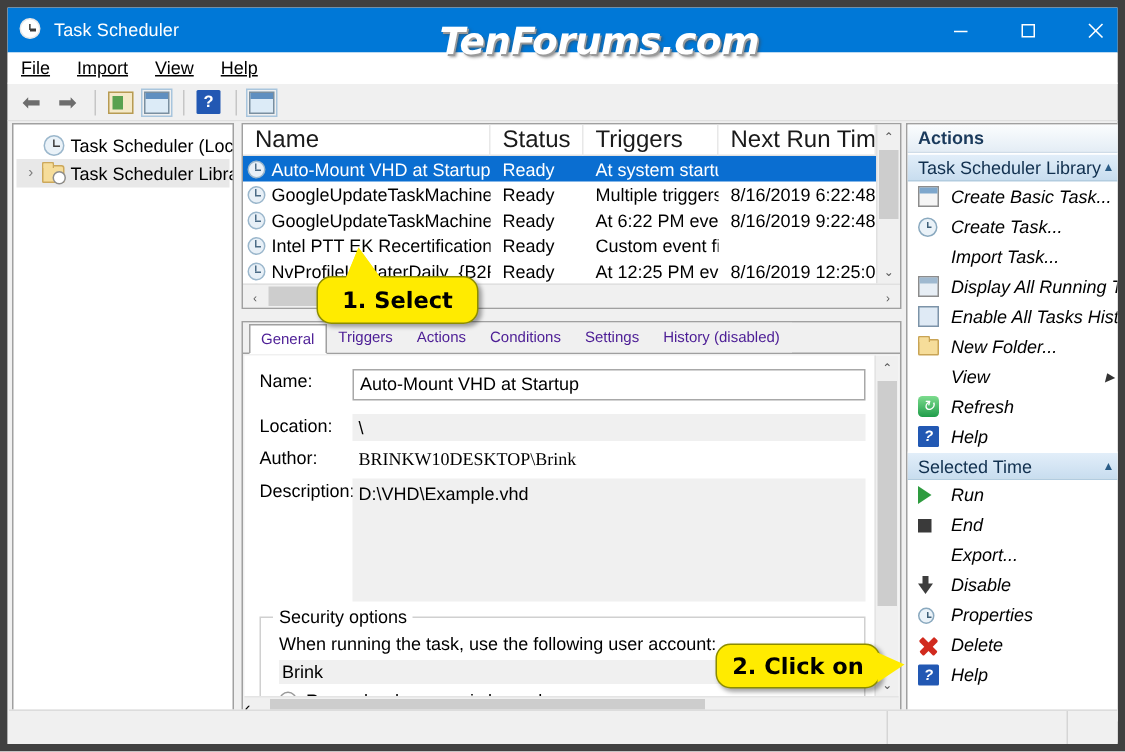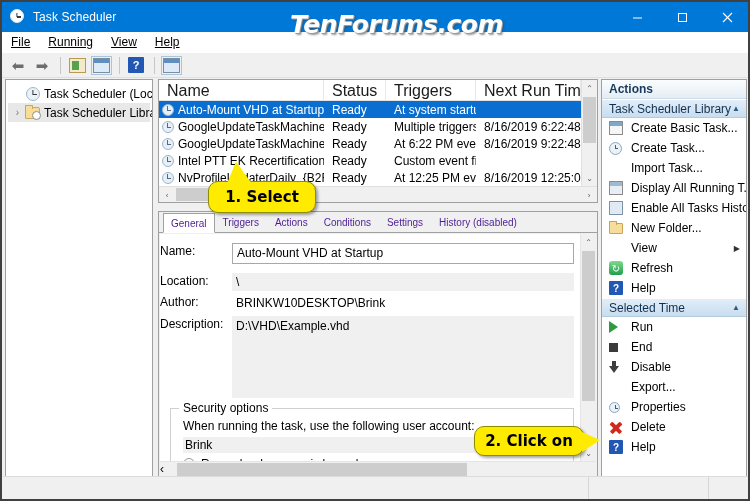--- a/index.html
+++ b/index.html
@@ -7,21 +7,21 @@
     width: 750px; height: 501px;
     font-family: "Liberation Sans", sans-serif;
     font-size: 12px;
     background: #f0f0f0;
     overflow: hidden;
   }
   #app {
     position: relative;
     width: 750px; height: 501px;
     background: #f0f0f0;
-    border: 2px solid #404040;
+    border: 5px solid #404040;
     overflow: hidden;
   }
 
   
   .titlebar {
     position: absolute; top: 0; left: 0;
     width: 748px; height: 30px;
     background: #0078d7;
     color: #ffffff;
     display: flex; align-items: center;
@@ -246,32 +246,32 @@
   .tab.active {
     background: #ffffff; border: 1px solid #a0a0a0; border-bottom: 1px solid #ffffff;
     position: relative; top: 1px;
   }
   .det-body {
     position: absolute; left: 1px; right: 1px; top: 22px; bottom: 17px;
     background: #ffffff; overflow: hidden;
   }
   .field-row { display: flex; margin: 0; align-items: flex-start; }
   .field-label {
-    width: 72px; font-size: 12px; color: #000; flex: none;
+    width: 72px; padding-left: 10px; font-size: 12px; color: #000; flex: none;
     line-height: 16px;
   }
   .field-val-box {
     margin-right: 22px; flex: 1; background: #ffffff; border: 1px solid #a8a8a8;
     font-size: 12px; padding: 2px 4px; line-height: 15px; color: #000;
   }
   .field-val-plain {
     flex: 1; margin-right: 22px; font-size: 12px; padding: 1px 4px; color: #000;
     background: #f0f0f0; line-height: 16px;
   }
-  .field-val-plain.clear { background: transparent; }
+  .field-val-plain.clear { background: transparent; font-family: Liberation Serif, serif; }
   .desc-box {
     margin-right: 22px; flex: 1; background: #f0f0f0; border: none;
     font-size: 12px; padding: 3px 4px; line-height: 14px; color: #000;
     height: 82px;
   }
   .group {
     margin: 10px 22px 0 10px; border: 1px solid #d0d0d0; padding: 0;
     position: relative; height: 64px;
   }
   .group-title {
@@ -312,21 +312,21 @@
   .sec-header {
     height: 19px; display: flex; align-items: center; padding: 0 6px 0 7px;
     background: linear-gradient(#e2eef9,#c8ddef);
     border-top: 1px solid #ffffff; border-bottom: 1px solid #b2ccdf;
     font-size: 12px; color: #11304f;
   }
   .sec-header .lbl { flex: 1; white-space: nowrap; }
   .caret { font-size: 8px; color: #2b5c86; }
   .act-row {
     height: 20px; display: flex; align-items: center; padding-left: 7px;
-    font-size: 12px; color: #000; white-space: nowrap;
+    font-size: 12px; color: #000; white-space: nowrap; font-style: italic;
   }
   .act-ico { width: 22px; display: flex; align-items: center; flex: none; }
   .act-lbl { flex: 1; }
   .sub-caret { font-size: 8px; color: #333; padding-right: 6px; }
 
   .ico-sq {
     width: 14px; height: 14px; border: 1px solid #8c8c8c; background: #f5f5f5;
     position: relative; display: block;
   }
   .ico-clock2 {
@@ -438,21 +438,21 @@
             <line x1="10" y1="1" x2="1" y2="10" stroke="#fff" stroke-width="1.1"></line>
           </svg>
       </div>
     </div>
   </div>
 
   <div class="watermark">TenForums.com</div>
 
   <div class="menubar">
     <div class="menu-item"><u>File</u></div>
-    <div class="menu-item"><u>Running</u></div>
+    <div class="menu-item"><u>Import</u></div>
     <div class="menu-item"><u>View</u></div>
     <div class="menu-item"><u>Help</u></div>
   </div>
 
   <div class="toolbar">
     <div class="tb-btn">
       <span class="arrow-glyph">⬅</span>
     </div>
     <div class="tb-btn">
       <span class="arrow-glyph">➡</span>
@@ -708,28 +708,28 @@
           </span>
         <span class="act-lbl">Run</span>
       </div>
       <div class="act-row">
         <span class="act-ico">
             <span class="ico-end"></span>
           </span>
         <span class="act-lbl">End</span>
       </div>
       <div class="act-row">
-        <span class="act-ico">
-            <span class="ico-disable"></span>
-          </span>
-        <span class="act-lbl">Disable</span>
-      </div>
-      <div class="act-row">
         <span class="act-ico"></span>
         <span class="act-lbl">Export...</span>
+      </div>
+      <div class="act-row">
+        <span class="act-ico">
+            <span class="ico-disable"></span>
+          </span>
+        <span class="act-lbl">Disable</span>
       </div>
       <div class="act-row">
         <span class="act-ico">
             <span class="ico-clock2" style="width:11px;height:11px;"></span>
           </span>
         <span class="act-lbl">Properties</span>
       </div>
       <div class="act-row">
         <span class="act-ico">
             <span class="ico-delete"></span>

